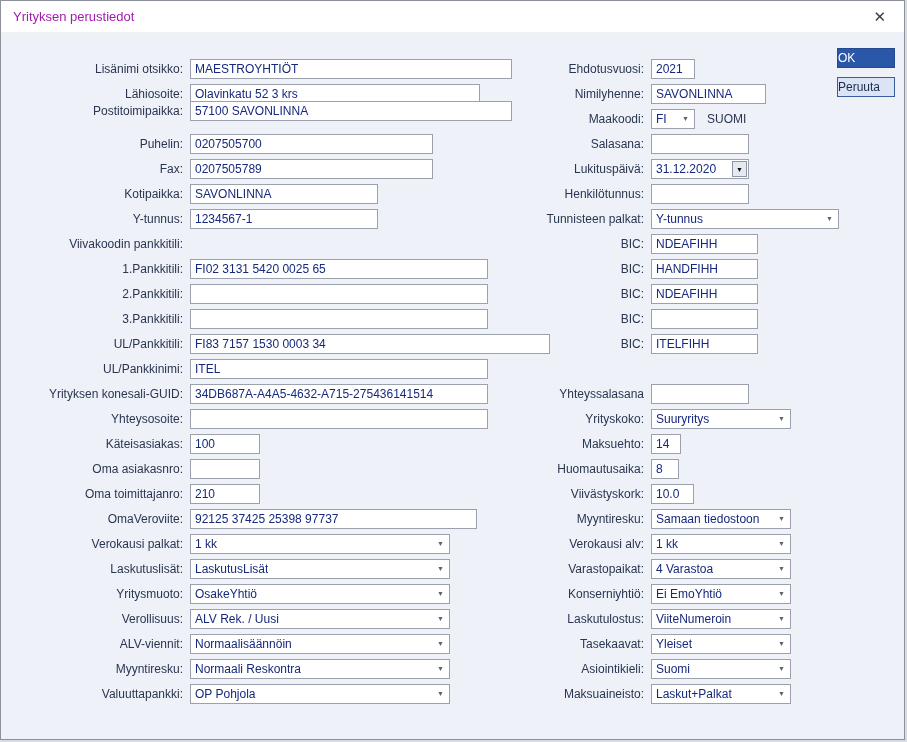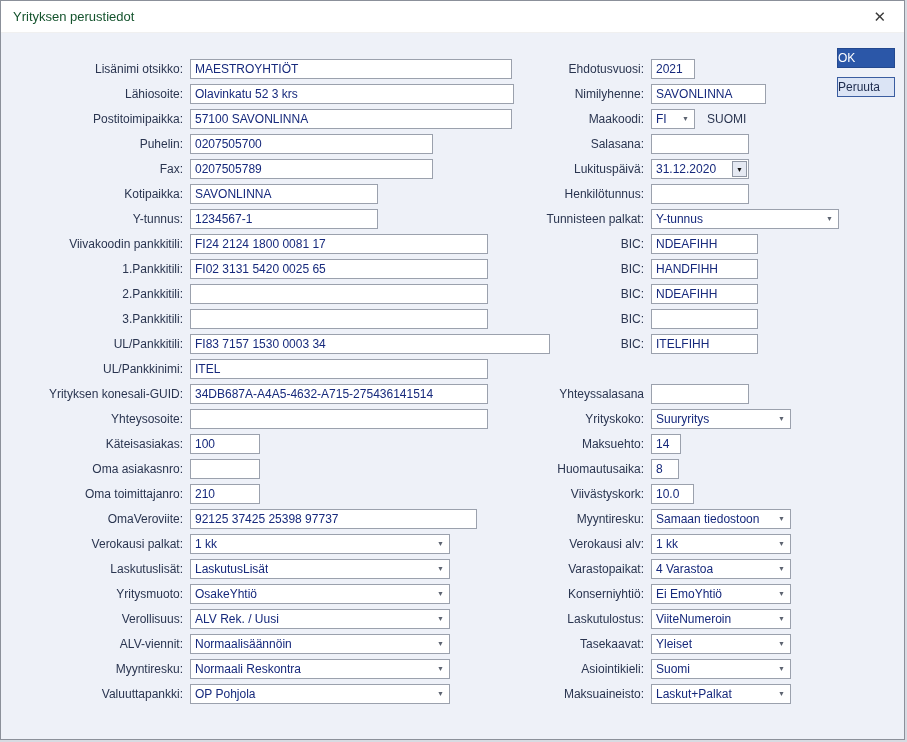--- a/index.html
+++ b/index.html
@@ -8,21 +8,21 @@
   .dialog {
     position: relative; width: 905px; height: 740px;
     border: 1px solid #8b909a; background: #eef1f8; overflow: hidden;
   }
   .titlebar {
     position: absolute; top: 0; left: 0; right: 0; height: 32px;
     background: #ffffff; border-bottom: 1px solid #f0f0f0;
   }
   .title {
     position: absolute; left: 12px; top: 0; line-height: 31px;
-    font-size: 13px; color: #14532d;
+    font-size: 13px; color: #a21caf;
   }
   .close {
     position: absolute; right: 14px; top: 0; line-height: 31px;
     font-size: 15px; color: #3a3a3a; cursor: pointer; padding: 0 4px;
   }
   .row { position: absolute; display: flex; align-items: center; height: 20px; }
   .lrow { left: 10px; }
   .rrow { left: 532px; }
   .lbl {
     display: inline-block; text-align: right; font-size: 12px;
@@ -72,23 +72,23 @@
 
   <div class="btn btn-ok">OK</div>
   <div class="btn btn-cancel">Peruuta</div>
 
   <div class="row lrow" style="top:58px">
     <span class="lbl">Lisänimi otsikko:</span>
     <span class="box" style="width:322px">MAESTROYHTIÖT</span>
   </div>
   <div class="row lrow" style="top:83px">
     <span class="lbl">Lähiosoite:</span>
-    <span class="box" style="width:324px">Olavinkatu 52 3 krs</span>
-  </div>
-  <div class="row lrow" style="top:108px">
+    <span class="box" style="width:290px">Olavinkatu 52 3 krs</span>
+  </div>
+  <div class="row lrow" style="top:100px">
     <span class="lbl">Postitoimipaikka:</span>
     <span class="box" style="width:322px">57100 SAVONLINNA</span>
   </div>
   <div class="row lrow" style="top:133px">
     <span class="lbl">Puhelin:</span>
     <span class="box" style="width:243px">0207505700</span>
   </div>
   <div class="row lrow" style="top:158px">
     <span class="lbl">Fax:</span>
     <span class="box" style="width:243px">0207505789</span>
@@ -96,21 +96,20 @@
   <div class="row lrow" style="top:183px">
     <span class="lbl">Kotipaikka:</span>
     <span class="box" style="width:188px">SAVONLINNA</span>
   </div>
   <div class="row lrow" style="top:208px">
     <span class="lbl">Y-tunnus:</span>
     <span class="box" style="width:188px">1234567-1</span>
   </div>
   <div class="row lrow" style="top:233px">
     <span class="lbl">Viivakoodin pankkitili:</span>
-    <span class="box" style="width:298px">FI24 2124 1800 0081 17</span>
   </div>
   <div class="row lrow" style="top:258px">
     <span class="lbl">1.Pankkitili:</span>
     <span class="box" style="width:298px">FI02 3131 5420 0025 65</span>
   </div>
   <div class="row lrow" style="top:283px">
     <span class="lbl">2.Pankkitili:</span>
     <span class="box" style="width:298px"></span>
   </div>
   <div class="row lrow" style="top:308px">

